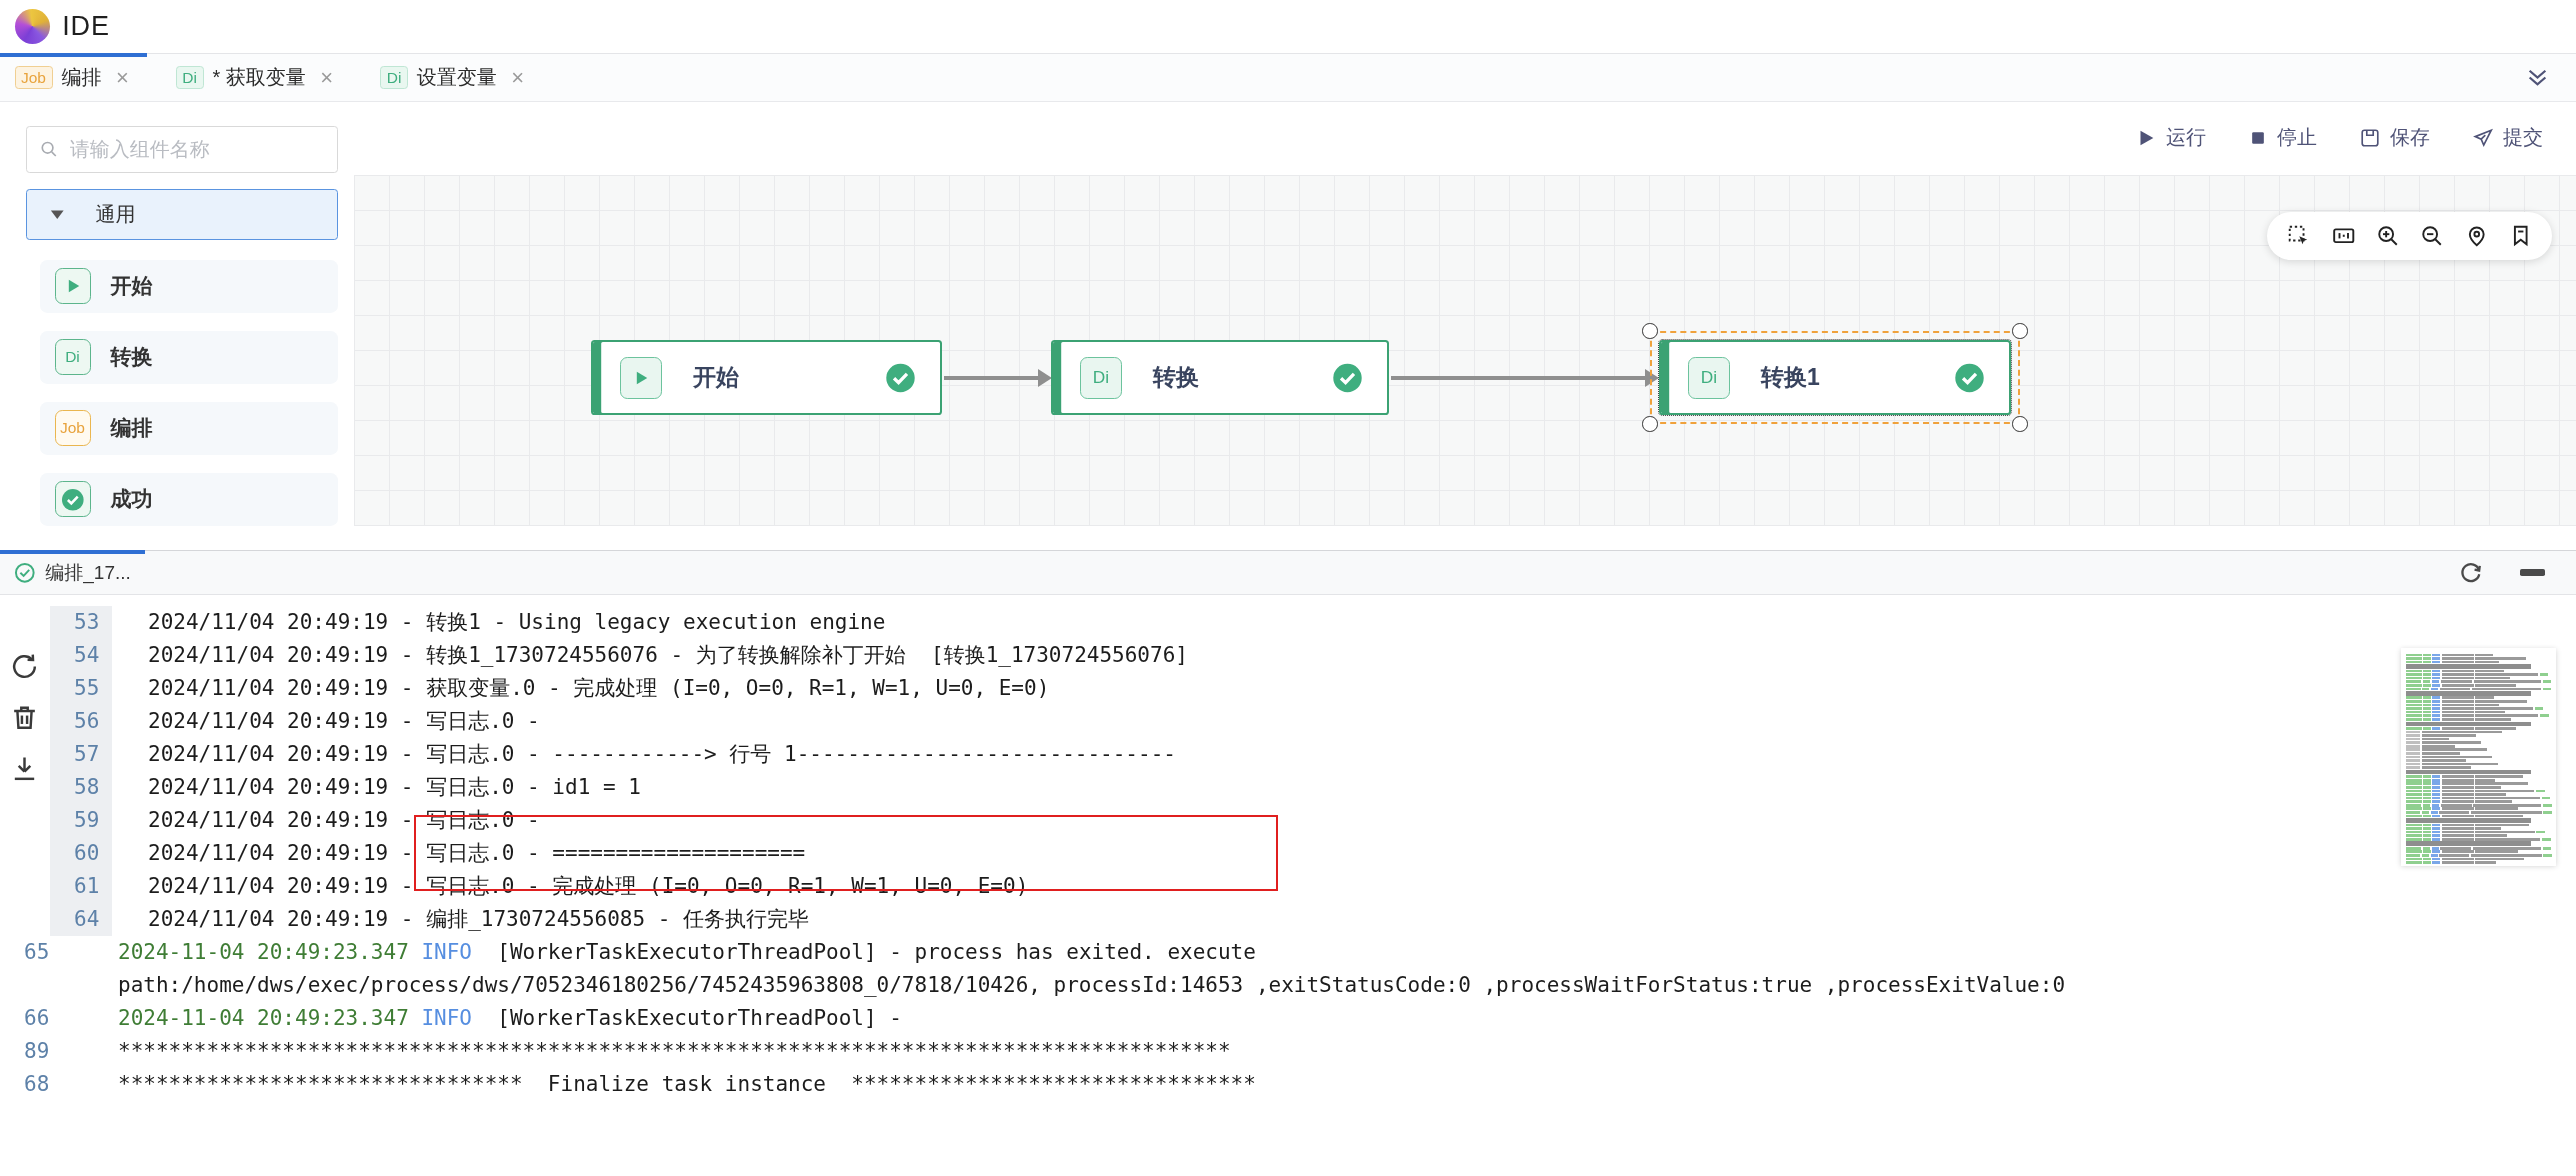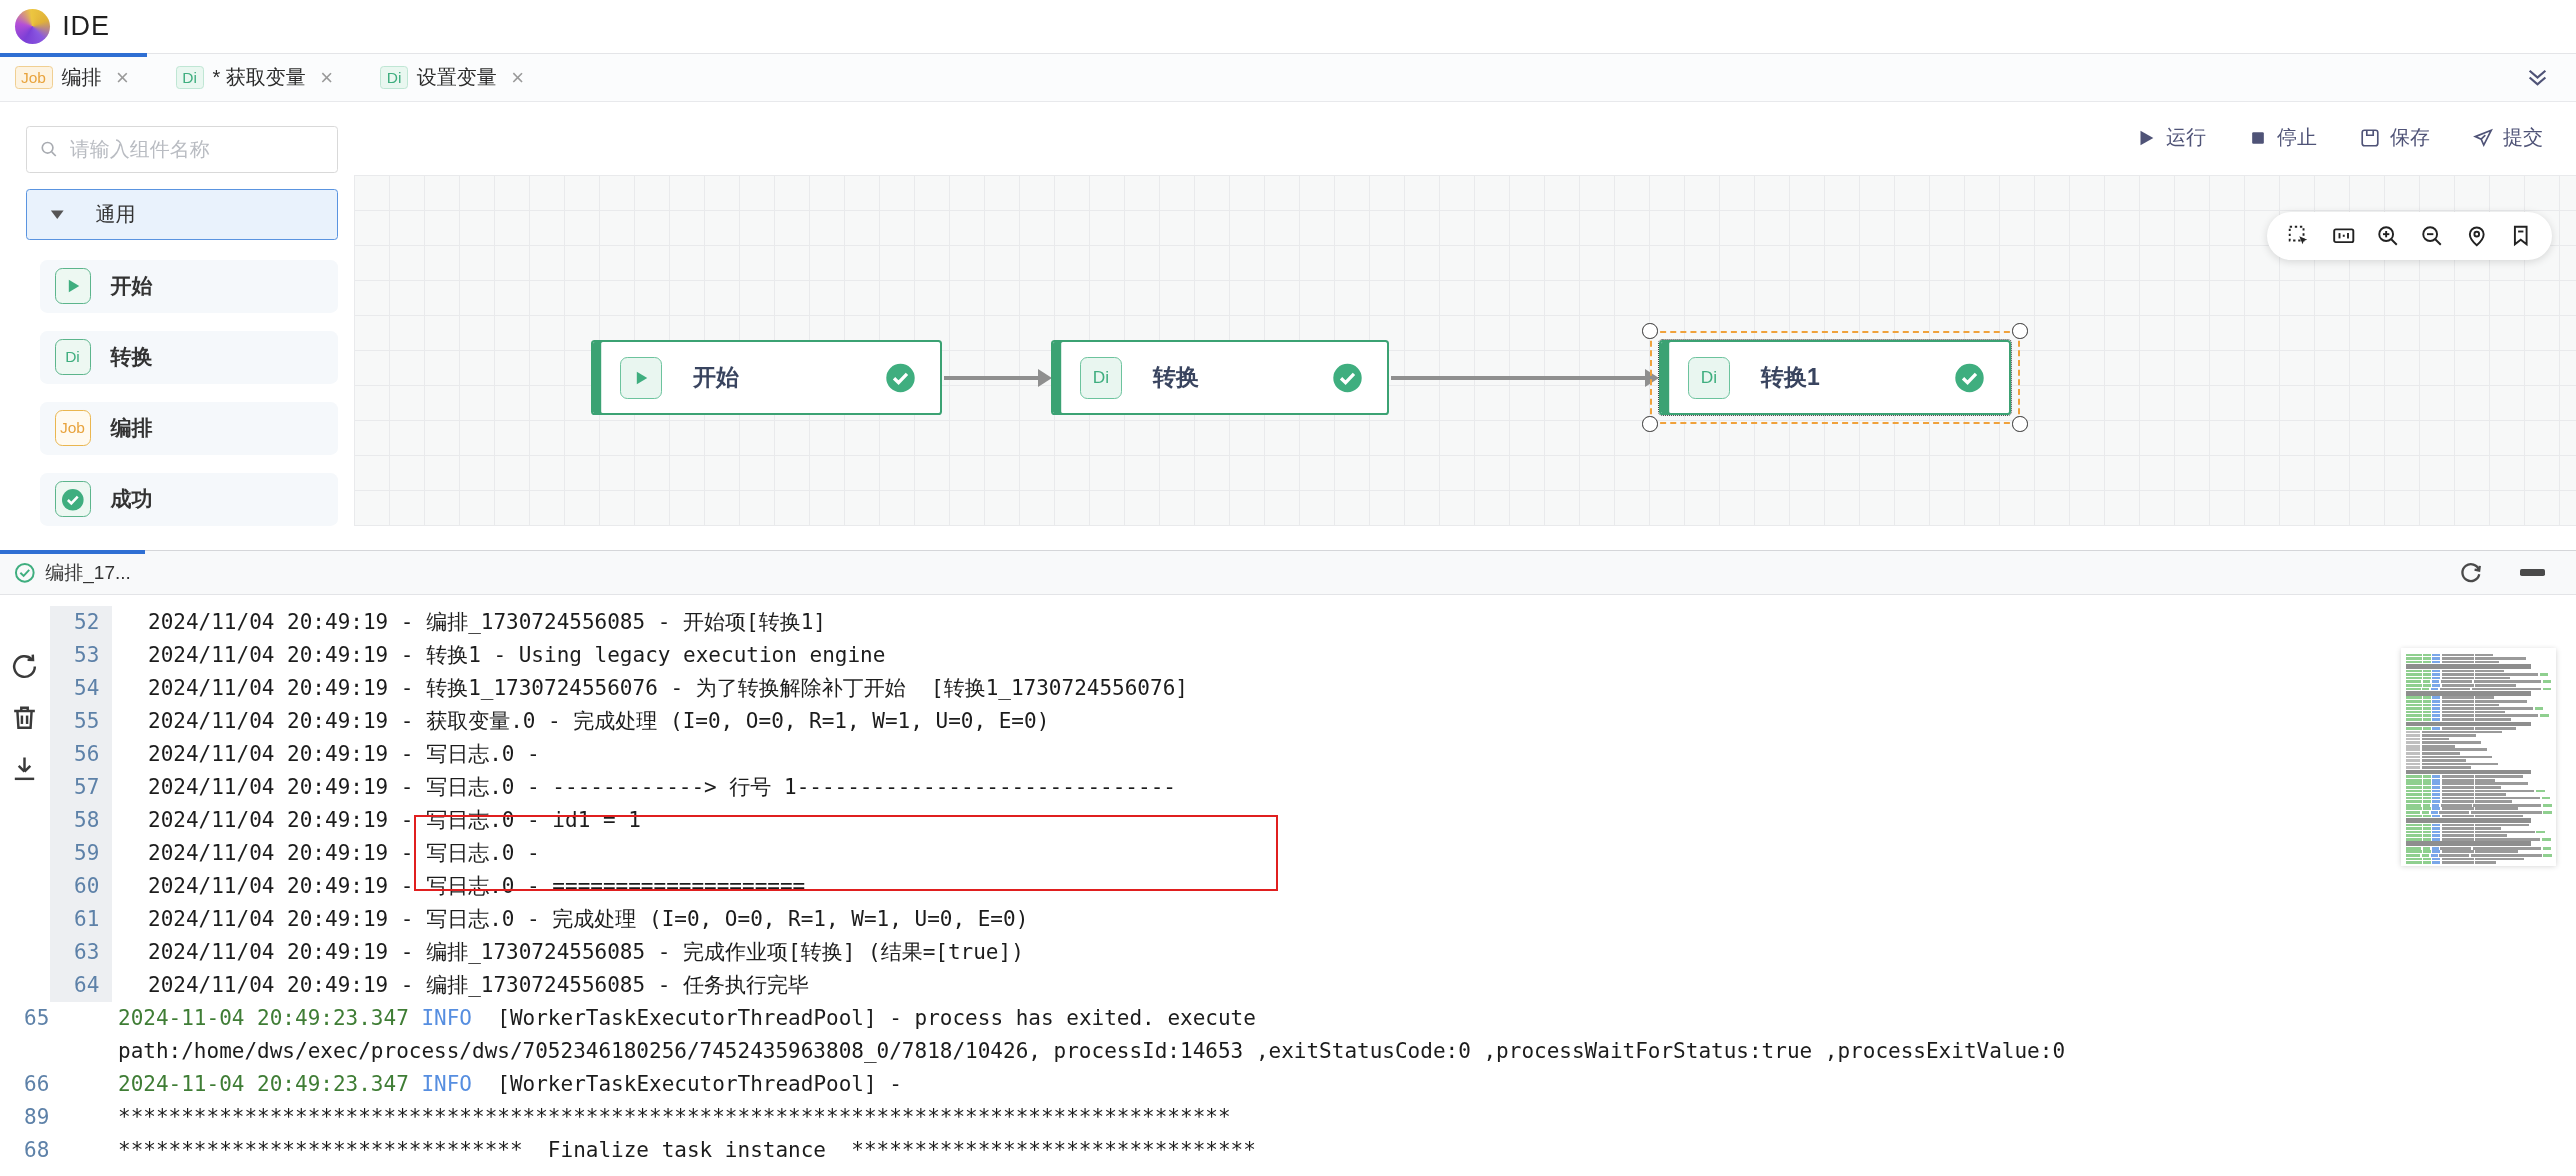--- a/index.html
+++ b/index.html
@@ -351,25 +351,20 @@
         <svg width="31" height="31" viewBox="0 0 24 24" fill="none" stroke="#3a3a3a" stroke-width="1.9">
           <path d="M12 3.5v11m0 0l-4.5-4.5M12 14.5l4.5-4.5"></path>
             <line x1="4.5" y1="20" x2="19.5" y2="20"></line>
         </svg>
       </div>
     </div>
 
     <div class="log-rows" id="log-rows">
         <div class="log-row">
           <span class="spacer"></span>
-          <span class="num gray">52</span>
-          <span class="text indent"><span>2024/11/04 20:49:19 - 编排_1730724556085 - 开始项[转换1]</span></span>
-        </div>
-        <div class="log-row">
-          <span class="spacer"></span>
           <span class="num gray">53</span>
           <span class="text indent"><span>2024/11/04 20:49:19 - 转换1 - Using legacy execution engine</span></span>
         </div>
         <div class="log-row">
           <span class="spacer"></span>
           <span class="num gray">54</span>
           <span class="text indent"><span>2024/11/04 20:49:19 - 转换1_1730724556076 - 为了转换解除补丁开始  [转换1_1730724556076]</span></span>
         </div>
         <div class="log-row">
           <span class="spacer"></span>
@@ -398,25 +393,20 @@
         </div>
         <div class="log-row">
           <span class="spacer"></span>
           <span class="num gray">60</span>
           <span class="text indent"><span>2024/11/04 20:49:19 - 写日志.0 - ====================</span></span>
         </div>
         <div class="log-row">
           <span class="spacer"></span>
           <span class="num gray">61</span>
           <span class="text indent"><span>2024/11/04 20:49:19 - 写日志.0 - 完成处理 (I=0, O=0, R=1, W=1, U=0, E=0)</span></span>
-        </div>
-        <div class="log-row">
-          <span class="spacer"></span>
-          <span class="num gray">63</span>
-          <span class="text indent"><span>2024/11/04 20:49:19 - 编排_1730724556085 - 完成作业项[转换] (结果=[true])</span></span>
         </div>
         <div class="log-row">
           <span class="spacer"></span>
           <span class="num gray">64</span>
           <span class="text indent"><span>2024/11/04 20:49:19 - 编排_1730724556085 - 任务执行完毕</span></span>
         </div>
         <div class="log-row">
           <span class="num">65</span>
           <span class="text plain"><span class="seg-green">2024-11-04 20:49:23.347 </span><span class="seg-blue">INFO</span><span>  [WorkerTaskExecutorThreadPool] - process has exited. execute path:/home/dws/exec/process/dws/7052346180256/7452435963808_0/7818/10426, processId:14653 ,exitStatusCode:0 ,processWaitForStatus:true ,processExitValue:0</span></span>
         </div>

